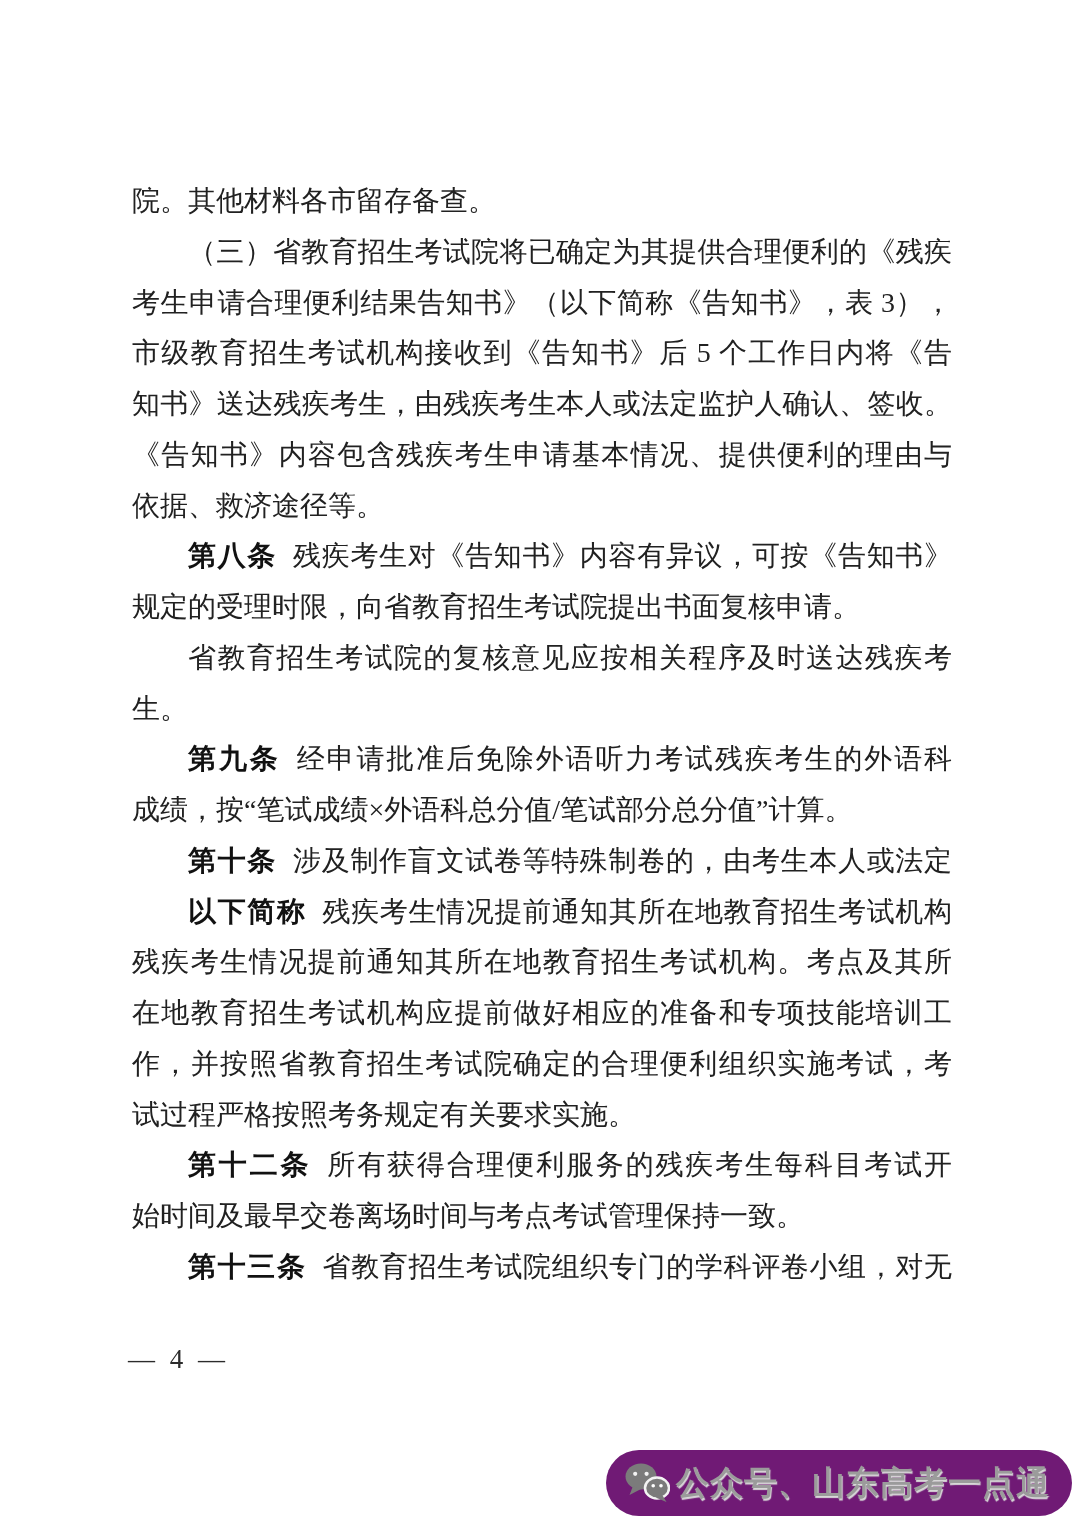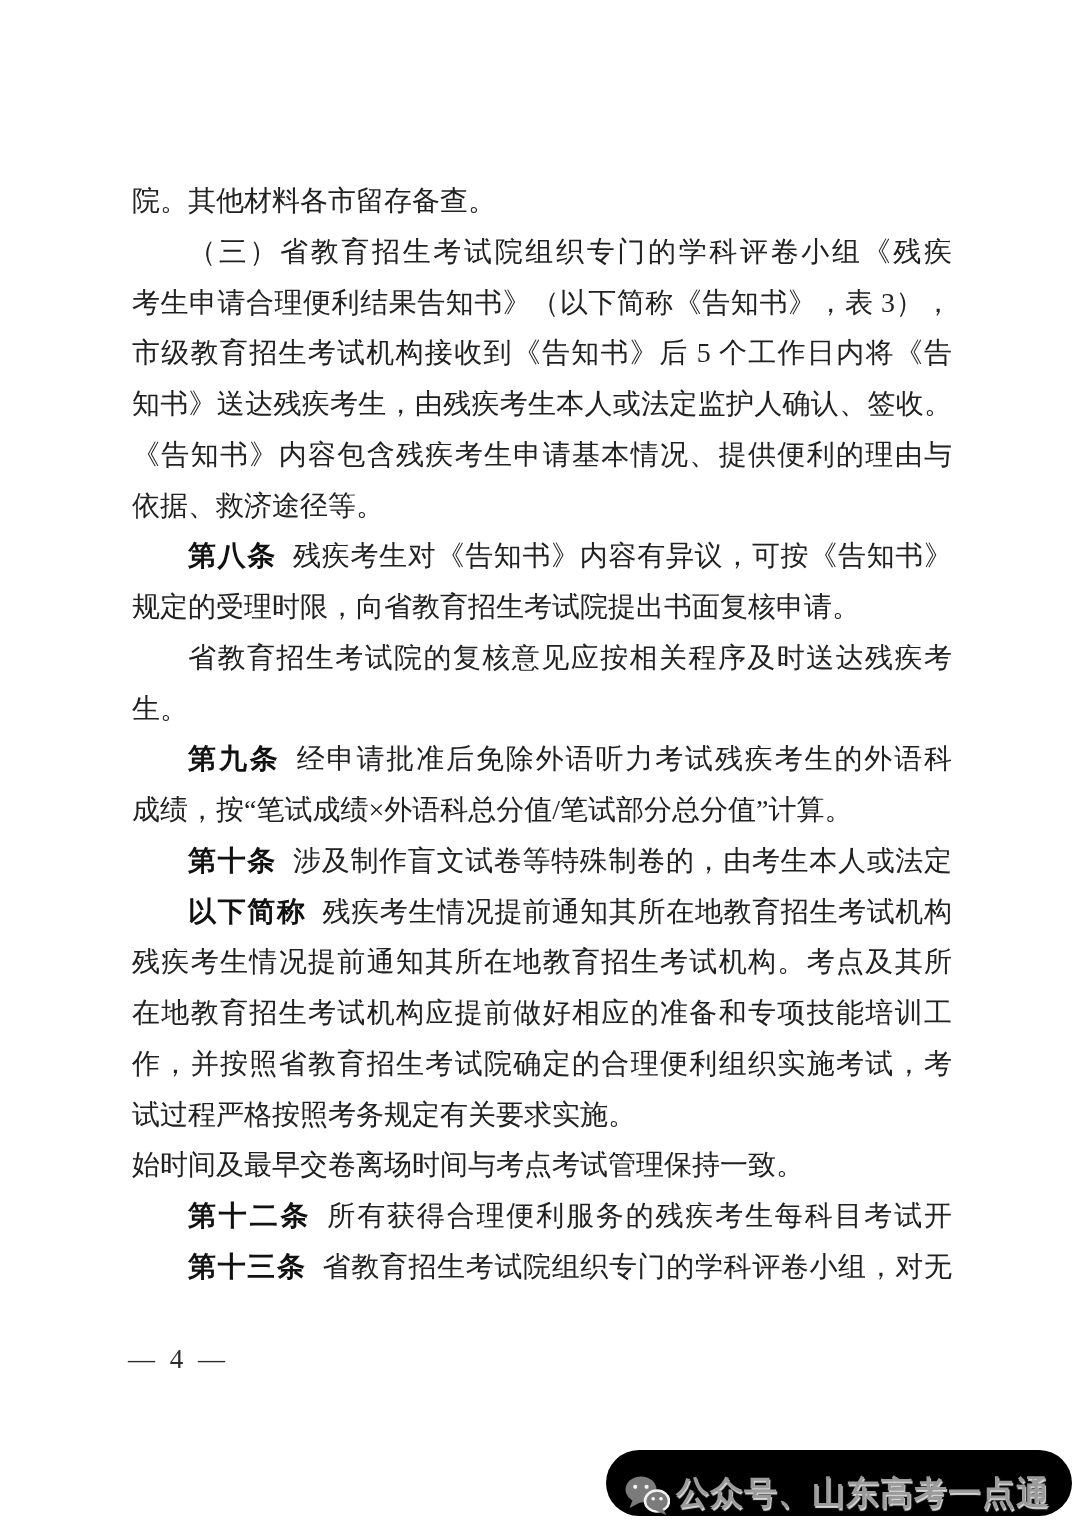--- a/index.html
+++ b/index.html
@@ -49,64 +49,64 @@
     color: #2b2b2b;
     letter-spacing: 4px;
     font-family: "Liberation Serif", serif;
   }
   
   .watermark {
     position: absolute;
     top: 1450px; right: 8px;
     height: 66px;
     display: flex;
-    align-items: flex-end;
+    align-items: center;
     gap: 6px;
     padding: 0 22px 0 18px;
-    background: #000000;
+    background: #701a75;
     border-radius: 34px;
   }
   .wm-icon { display: flex; align-items: center; }
   .wm-text {
     font-family: "Liberation Sans", sans-serif;
     font-weight: 700;
     font-size: 33px;
     color: #9b9b9b;
     letter-spacing: 1px;
     text-shadow: 1px 2px 1px #d8d8d8;
     white-space: nowrap;
   }
 </style>
 </head>
 <body>
 
 <div class="page">
 
   <div class="content">
     <div class="ln end"><span>院。其他材料各市留存备查。</span></div>
-    <div class="ln ind"><span>（三）省教育招生考试院组织专门的学科评卷小组《残疾</span></div>
+    <div class="ln ind"><span>（三）省教育招生考试院将已确定为其提供合理便利的《残疾</span></div>
     <div class="ln"><span>考生申请合理便利结果告知书》（以下简称《告知书》，表 3），</span></div>
     <div class="ln"><span>市级教育招生考试机构接收到《告知书》后 5 个工作日内将《告</span></div>
     <div class="ln"><span>知书》送达残疾考生，由残疾考生本人或法定监护人确认、签收。</span></div>
     <div class="ln"><span>《告知书》内容包含残疾考生申请基本情况、提供便利的理由与</span></div>
     <div class="ln end"><span>依据、救济途径等。</span></div>
     <div class="ln ind"><span class="term">第八条</span><span>残疾考生对《告知书》内容有异议，可按《告知书》</span></div>
     <div class="ln end"><span>规定的受理时限，向省教育招生考试院提出书面复核申请。</span></div>
     <div class="ln ind"><span>省教育招生考试院的复核意见应按相关程序及时送达残疾考</span></div>
     <div class="ln end"><span>生。</span></div>
     <div class="ln ind"><span class="term">第九条</span><span>经申请批准后免除外语听力考试残疾考生的外语科</span></div>
     <div class="ln end"><span>成绩，按“笔试成绩×外语科总分值/笔试部分总分值”计算。</span></div>
     <div class="ln ind"><span class="term">第十条</span><span>涉及制作盲文试卷等特殊制卷的，由考生本人或法定</span></div>
     <div class="ln ind"><span class="term">以下简称</span><span>残疾考生情况提前通知其所在地教育招生考试机构</span></div>
     <div class="ln"><span>残疾考生情况提前通知其所在地教育招生考试机构。考点及其所</span></div>
     <div class="ln"><span>在地教育招生考试机构应提前做好相应的准备和专项技能培训工</span></div>
     <div class="ln"><span>作，并按照省教育招生考试院确定的合理便利组织实施考试，考</span></div>
     <div class="ln end"><span>试过程严格按照考务规定有关要求实施。</span></div>
+    <div class="ln ind"><span class="term">第十二条</span><span>所有获得合理便利服务的残疾考生每科目考试开</span></div>
     <div class="ln end"><span>始时间及最早交卷离场时间与考点考试管理保持一致。</span></div>
-    <div class="ln ind"><span class="term">第十二条</span><span>所有获得合理便利服务的残疾考生每科目考试开</span></div>
     <div class="ln ind"><span class="term">第十三条</span><span>省教育招生考试院组织专门的学科评卷小组，对无</span></div>
   </div>
 
   <div class="footer">— 4 —</div>
 
   <div class="watermark">
     <span class="wm-icon">
       <svg width="46" height="40" viewBox="0 0 46 40" xmlns="http://www.w3.org/2000/svg">
         <g fill="#7b7b7b">
           <ellipse cx="17" cy="13.5" rx="15.5" ry="13"></ellipse>

